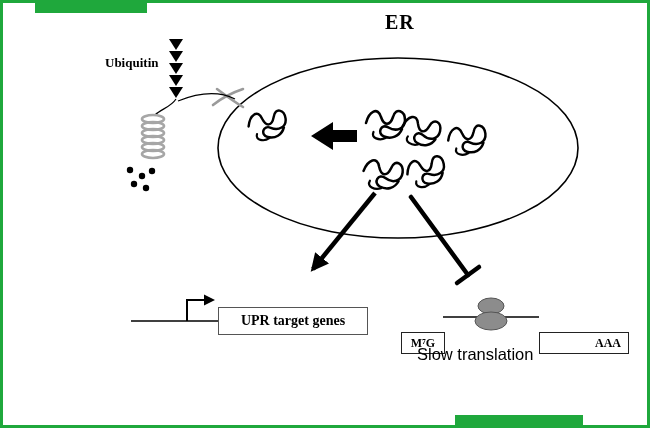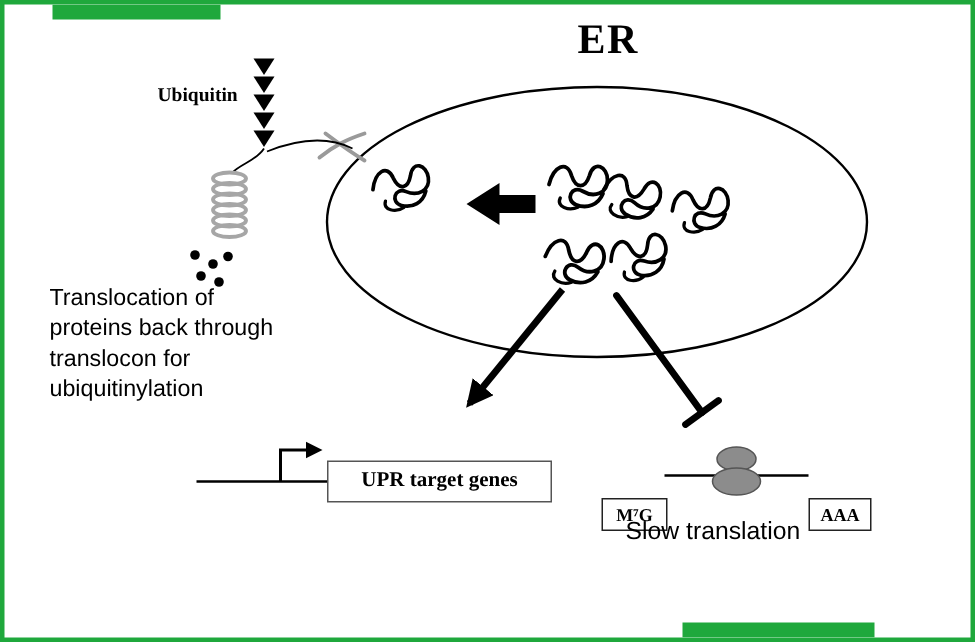--- a/index.html
+++ b/index.html
@@ -11,40 +11,40 @@
     background:#fff;
     overflow:hidden;
     font-family:"Liberation Sans", sans-serif;
     color:#000;
   }
   .corner-block{position:absolute;background:#1fa83c;height:10px;}
   .corner-block.tl{left:32px;top:0;width:112px;}
   .corner-block.br{left:452px;bottom:0;width:128px;}
   .abs{position:absolute;}
   .serif{font-family:"Liberation Serif", serif;}
-  .er-title{left:382px;top:8px;font-size:28px;font-weight:bold;letter-spacing:1px;}
+  .er-title{left:382px;top:8px;font-size:20px;font-weight:bold;letter-spacing:1px;}
   .unfolded-label{left:348px;top:78px;font-size:14.5px;font-weight:bold;}
   .ubiquitin-label{left:102px;top:52px;font-size:13px;font-weight:bold;}
   .note{font-size:15.5px;line-height:1.32;white-space:pre-line;}
   .translocation-note{left:30px;top:186px;width:190px;}
   .increase-note{left:152px;top:346px;width:220px;font-size:16.5px;}
   .slow-note{left:414px;top:341px;font-size:16.5px;}
   .upr-box{
     left:215px;top:304px;width:148px;height:26px;
     border:1.5px solid #555;background:#fff;
     display:flex;align-items:center;justify-content:center;
     font-size:14px;font-weight:bold;
   }
   .mrna-box{
     height:20px;border:1.3px solid #222;background:#fff;
     display:flex;align-items:center;justify-content:center;
     font-size:12px;font-weight:bold;margin-top:26px;
   }
   .m7g-box{left:398px;top:303px;width:42px;}
-  .aaa-box{left:536px;top:303px;width:40px;}
+  .aaa-box{left:536px;top:303px;width:40px;padding-left:48px;}
   svg.layer{position:absolute;left:0;top:0;pointer-events:none;}
 </style>
 </head>
 <body>
 
 <div class="canvas">
 
   <div class="corner-block tl"></div>
   <div class="corner-block br"></div>
 
@@ -126,24 +126,20 @@
       <ellipse cx="488" cy="303" rx="13" ry="8" fill="#8c8c8c" stroke="#555" stroke-width="1"></ellipse>
       <ellipse cx="488" cy="318" rx="16" ry="9" fill="#8c8c8c" stroke="#555" stroke-width="1"></ellipse>
     </g>
   </svg>
 
   <div class="abs serif er-title">ER</div>
 
 
   <div class="abs serif ubiquitin-label">Ubiquitin</div>
 
-  <div class="abs note translocation-note">Translocation of
-proteins back through
-translocon for
-ubiquitinylation</div>
 
   <div class="abs serif upr-box">UPR target genes</div>
 
   <div class="abs serif mrna-box m7g-box">M⁷G</div>
 
   <div class="abs serif mrna-box aaa-box">AAA</div>
 
   <div class="abs note slow-note">Slow translation</div>
 
 

